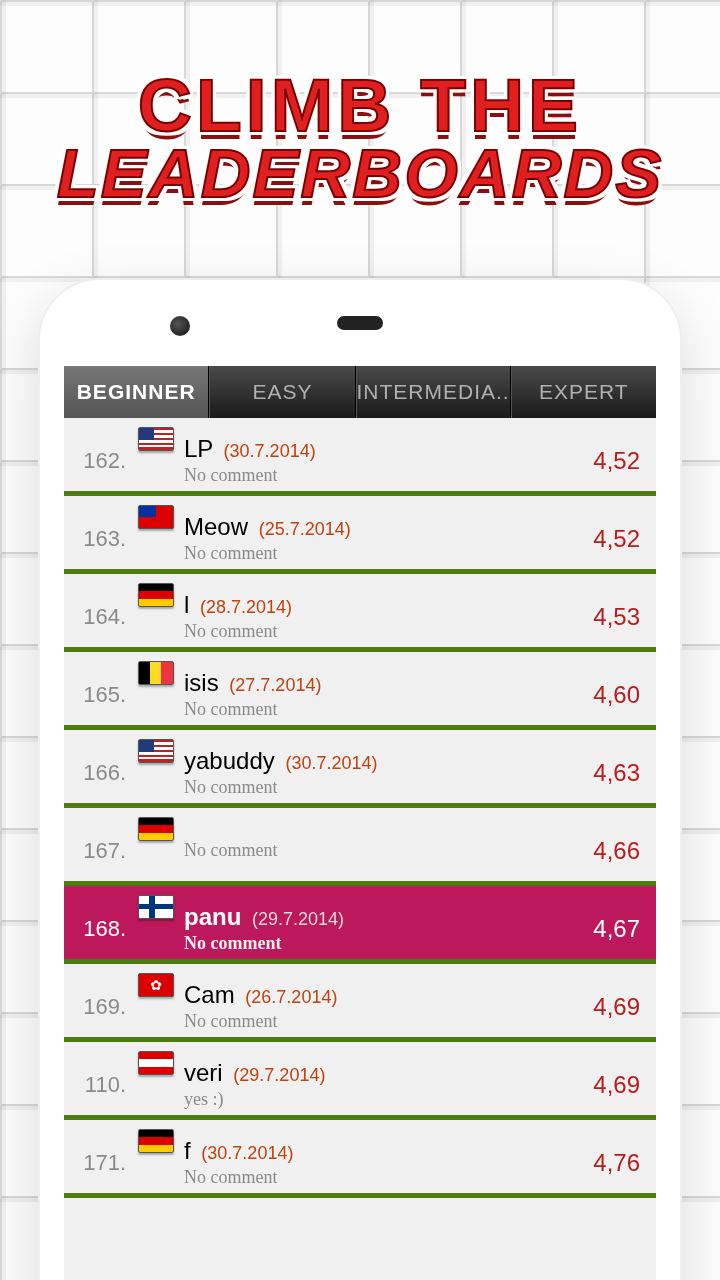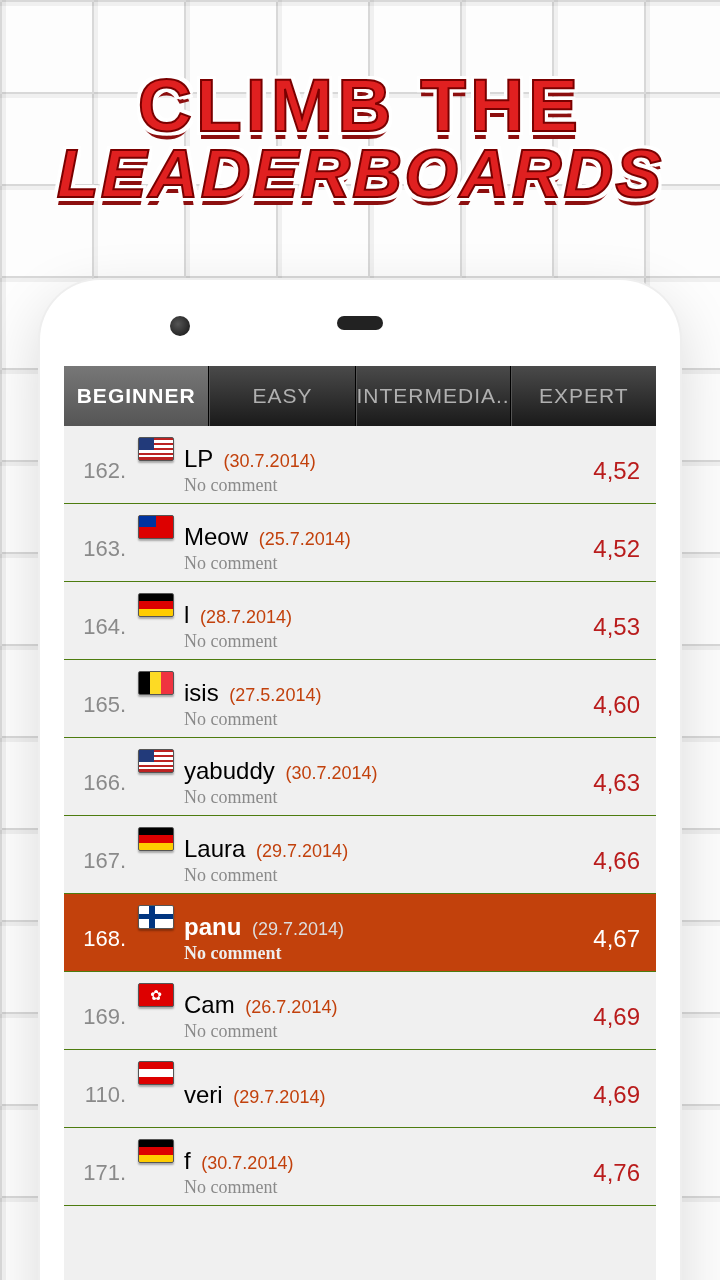--- a/index.html
+++ b/index.html
@@ -95,21 +95,21 @@
   top: 86px;
   left: 24px;
   right: 24px;
   bottom: 0;
   background: #f0f0f0;
   overflow: hidden;
 }
 
 .tabs {
   display: flex;
-  height: 60px;
+  height: 52px;
   background: linear-gradient(to bottom, #4a4a4a, #1a1a1a);
 }
 .tab {
   flex: 1;
   display: flex;
   align-items: center;
   justify-content: center;
   color: #b0b0b0;
   font-size: 21px;
   letter-spacing: 1px;
@@ -122,21 +122,21 @@
   background: linear-gradient(to bottom, #777, #555);
   color: #fff;
   font-weight: bold;
 }
 
 .list { }
 .row {
   display: flex;
   align-items: center;
   height: 78px;
-  border-bottom: 1px solid #4d7c0f;
+  border-bottom: 5px solid #4d7c0f;
   padding: 12px 8px 0 4px;
 }
 .row .rank {
   width: 62px;
   text-align: right;
   font-size: 22px;
   color: #8a8a8a;
   padding-right: 4px;
 }
 .row .flag {
@@ -157,21 +157,21 @@
   flex-direction: column;
   justify-content: center;
   line-height: 1.25;
 }
 .row .nameline { display: inline-block; }
 .row .name { font-size: 24px; color: #000000; font-weight: 500; }
 .row .date { font-size: 18px; color: #c2410c; margin-left: 4px; }
 .row .comment { font-size: 18px; color: #8a8a8a; font-family: Liberation Serif, serif; }
 .row .score { font-size: 24px; color: #b91c1c; padding-right: 8px; }
 .row.hl {
-  background: #c2410c;
+  background: #be185d;
 }
 .row.hl .rank, .row.hl .score { color: #fff; }
 .row.hl .name { color: #fff; font-weight: bold; }
 .row.hl .date { color: #ddd; }
 .row.hl .comment { color: #eee; font-weight: bold; }
 
 
 .flag-us { background: linear-gradient(to bottom, #b22 0 11%, #fff 11% 22%, #b22 22% 33%, #fff 33% 44%, #b22 44% 55%, #fff 55% 66%, #b22 66% 77%, #fff 77% 88%, #b22 88% 100%); position: relative; }
 .flag-us::after { content:""; position:absolute; left:0; top:0; width:45%; height:55%; background:#223a7a; }
 .flag-tw { background:#d00; position:relative; }
@@ -230,39 +230,38 @@
           <div class="content">
             <div class="nameline"><span class="name">l </span><span class="date">(28.7.2014)</span></div>
             <div class="comment">No comment</div>
           </div>
           <div class="score">4,53</div>
         </div>
         <div class="row">
           <div class="rank">165.</div>
           <div class="flag flag-be"></div>
           <div class="content">
-            <div class="nameline"><span class="name">isis </span><span class="date">(27.5.2014)</span></div>
+            <div class="nameline"><span class="name">isis </span><span class="date">(27.7.2014)</span></div>
             <div class="comment">No comment</div>
           </div>
           <div class="score">4,60</div>
         </div>
         <div class="row">
           <div class="rank">166.</div>
           <div class="flag flag-us"></div>
           <div class="content">
             <div class="nameline"><span class="name">yabuddy </span><span class="date">(30.7.2014)</span></div>
             <div class="comment">No comment</div>
           </div>
           <div class="score">4,63</div>
         </div>
         <div class="row">
           <div class="rank">167.</div>
           <div class="flag flag-de"></div>
           <div class="content">
-            <div class="nameline"><span class="name">Laura </span><span class="date">(29.7.2014)</span></div>
             <div class="comment">No comment</div>
           </div>
           <div class="score">4,66</div>
         </div>
         <div class="row hl">
           <div class="rank">168.</div>
           <div class="flag flag-fi"></div>
           <div class="content">
             <div class="nameline"><span class="name">panu </span><span class="date">(29.7.2014)</span></div>
             <div class="comment">No comment</div>
@@ -276,20 +275,21 @@
             <div class="nameline"><span class="name">Cam </span><span class="date">(26.7.2014)</span></div>
             <div class="comment">No comment</div>
           </div>
           <div class="score">4,69</div>
         </div>
         <div class="row">
           <div class="rank">110.</div>
           <div class="flag flag-at"></div>
           <div class="content">
             <div class="nameline"><span class="name">veri </span><span class="date">(29.7.2014)</span></div>
+            <div class="comment">yes :)</div>
           </div>
           <div class="score">4,69</div>
         </div>
         <div class="row">
           <div class="rank">171.</div>
           <div class="flag flag-de"></div>
           <div class="content">
             <div class="nameline"><span class="name">f </span><span class="date">(30.7.2014)</span></div>
             <div class="comment">No comment</div>
           </div>

